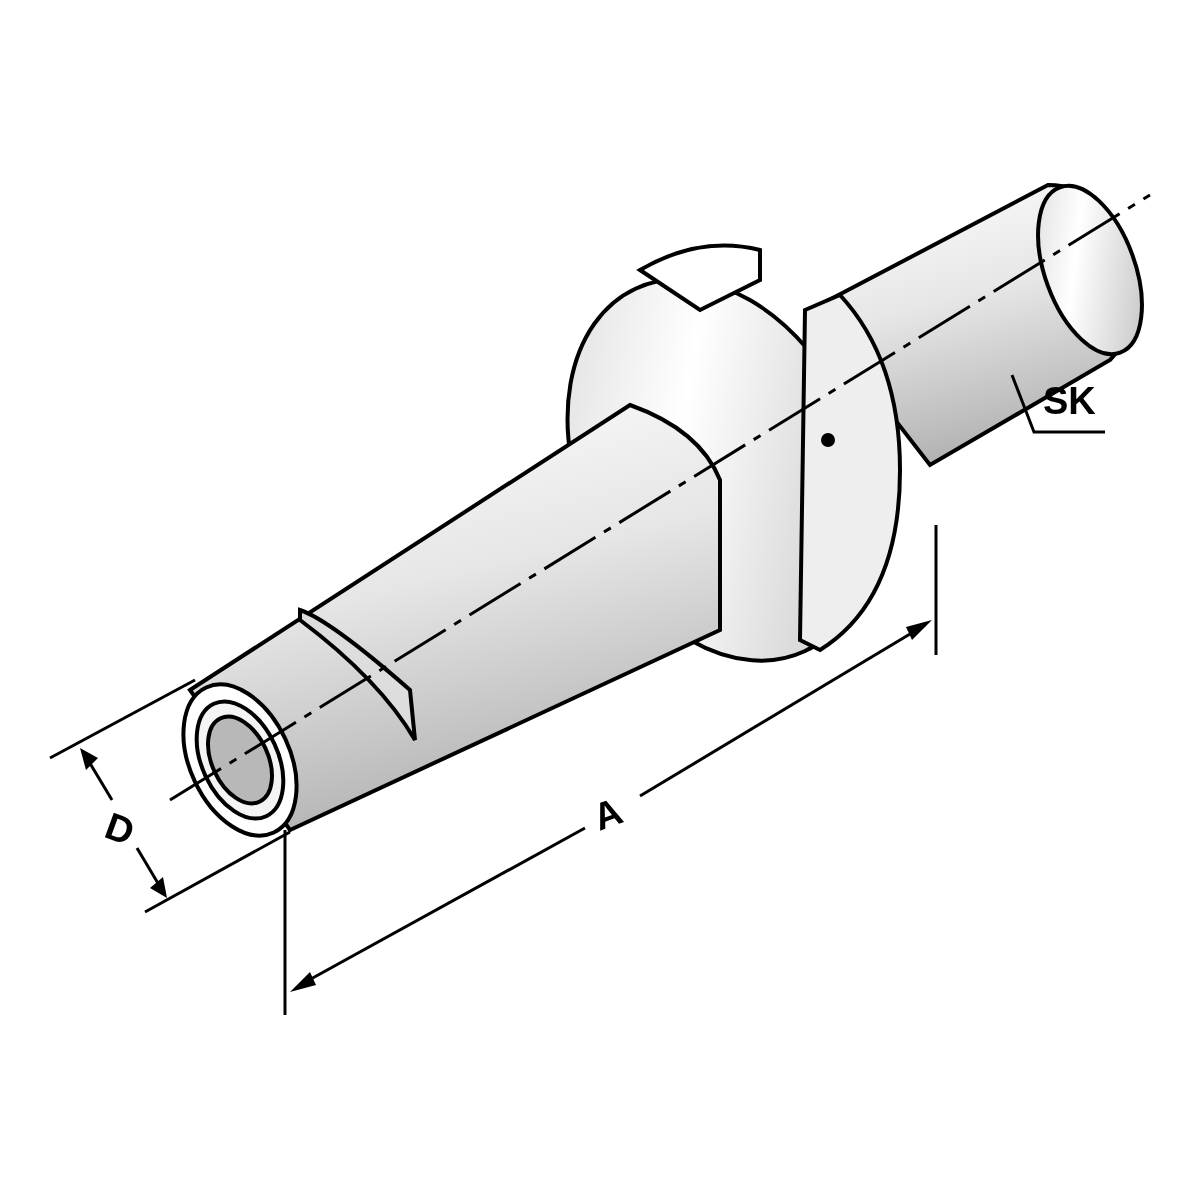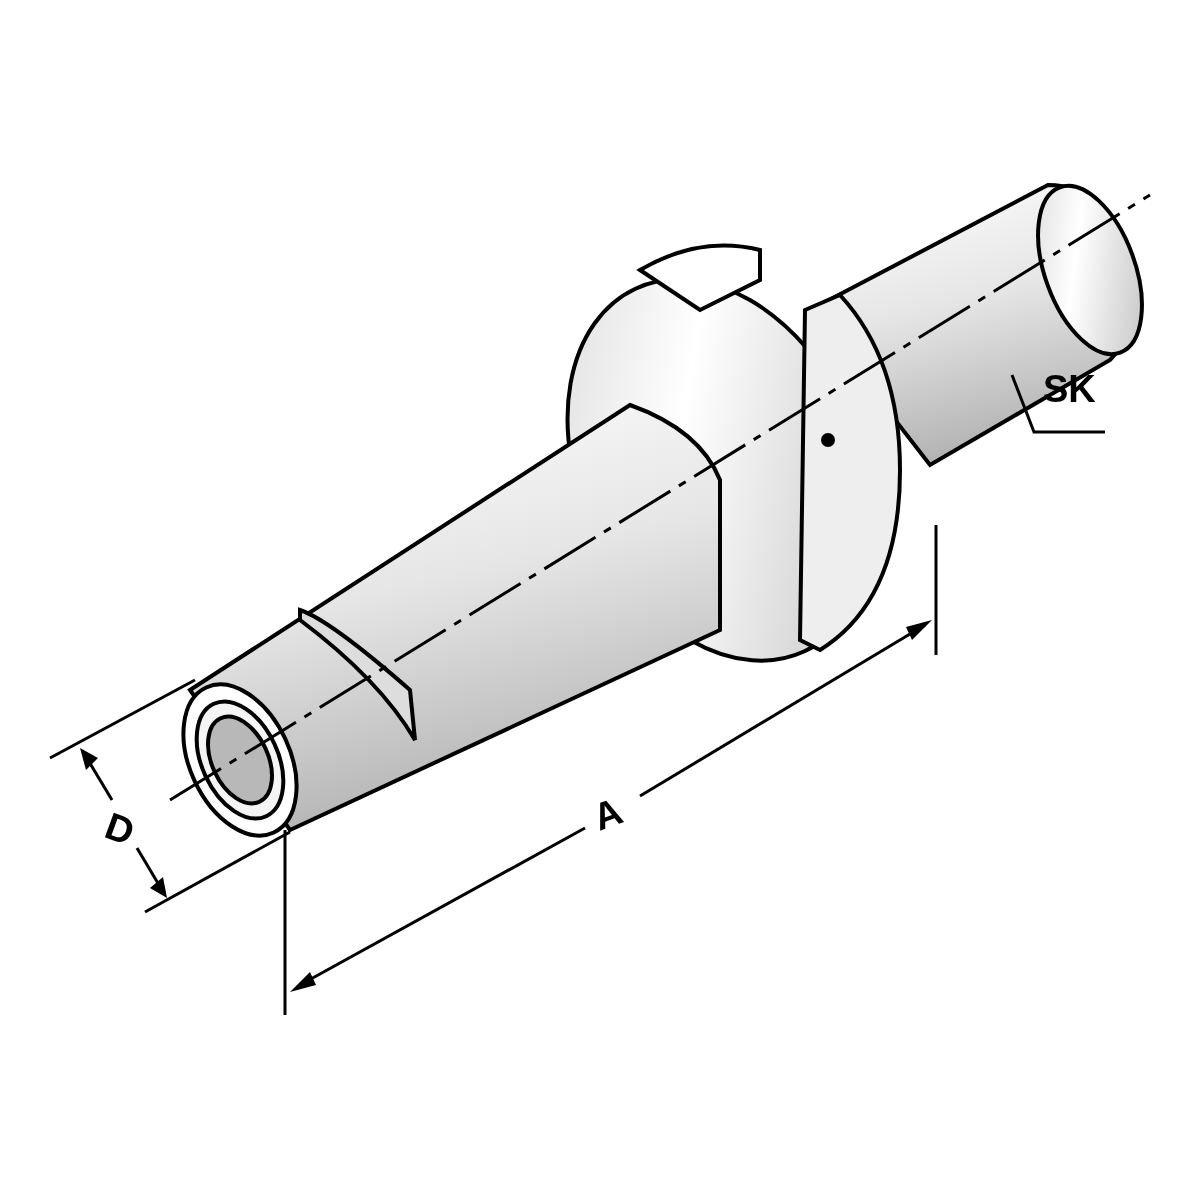--- a/index.html
+++ b/index.html
@@ -65,14 +65,14 @@
     <polygon points="932,620 912,640 906,627" stroke="none"></polygon>
   </g>
 
   <g stroke="#000" stroke-width="3" fill="none">
     <polyline points="1012,375 1034,432 1105,432"></polyline>
   </g>
 </svg>
 
 <div class="lbl" style="left:106px;top:810px;transform:rotate(20deg);">D</div>
 <div class="lbl" style="left:594px;top:795px;transform:rotate(-20deg);">A</div>
-<div class="lbl" style="left:1043px;top:370px;">SK</div>
+<div class="lbl" style="left:1043px;top:382px;">SK</div>
 </div>
 
 </body></html>

